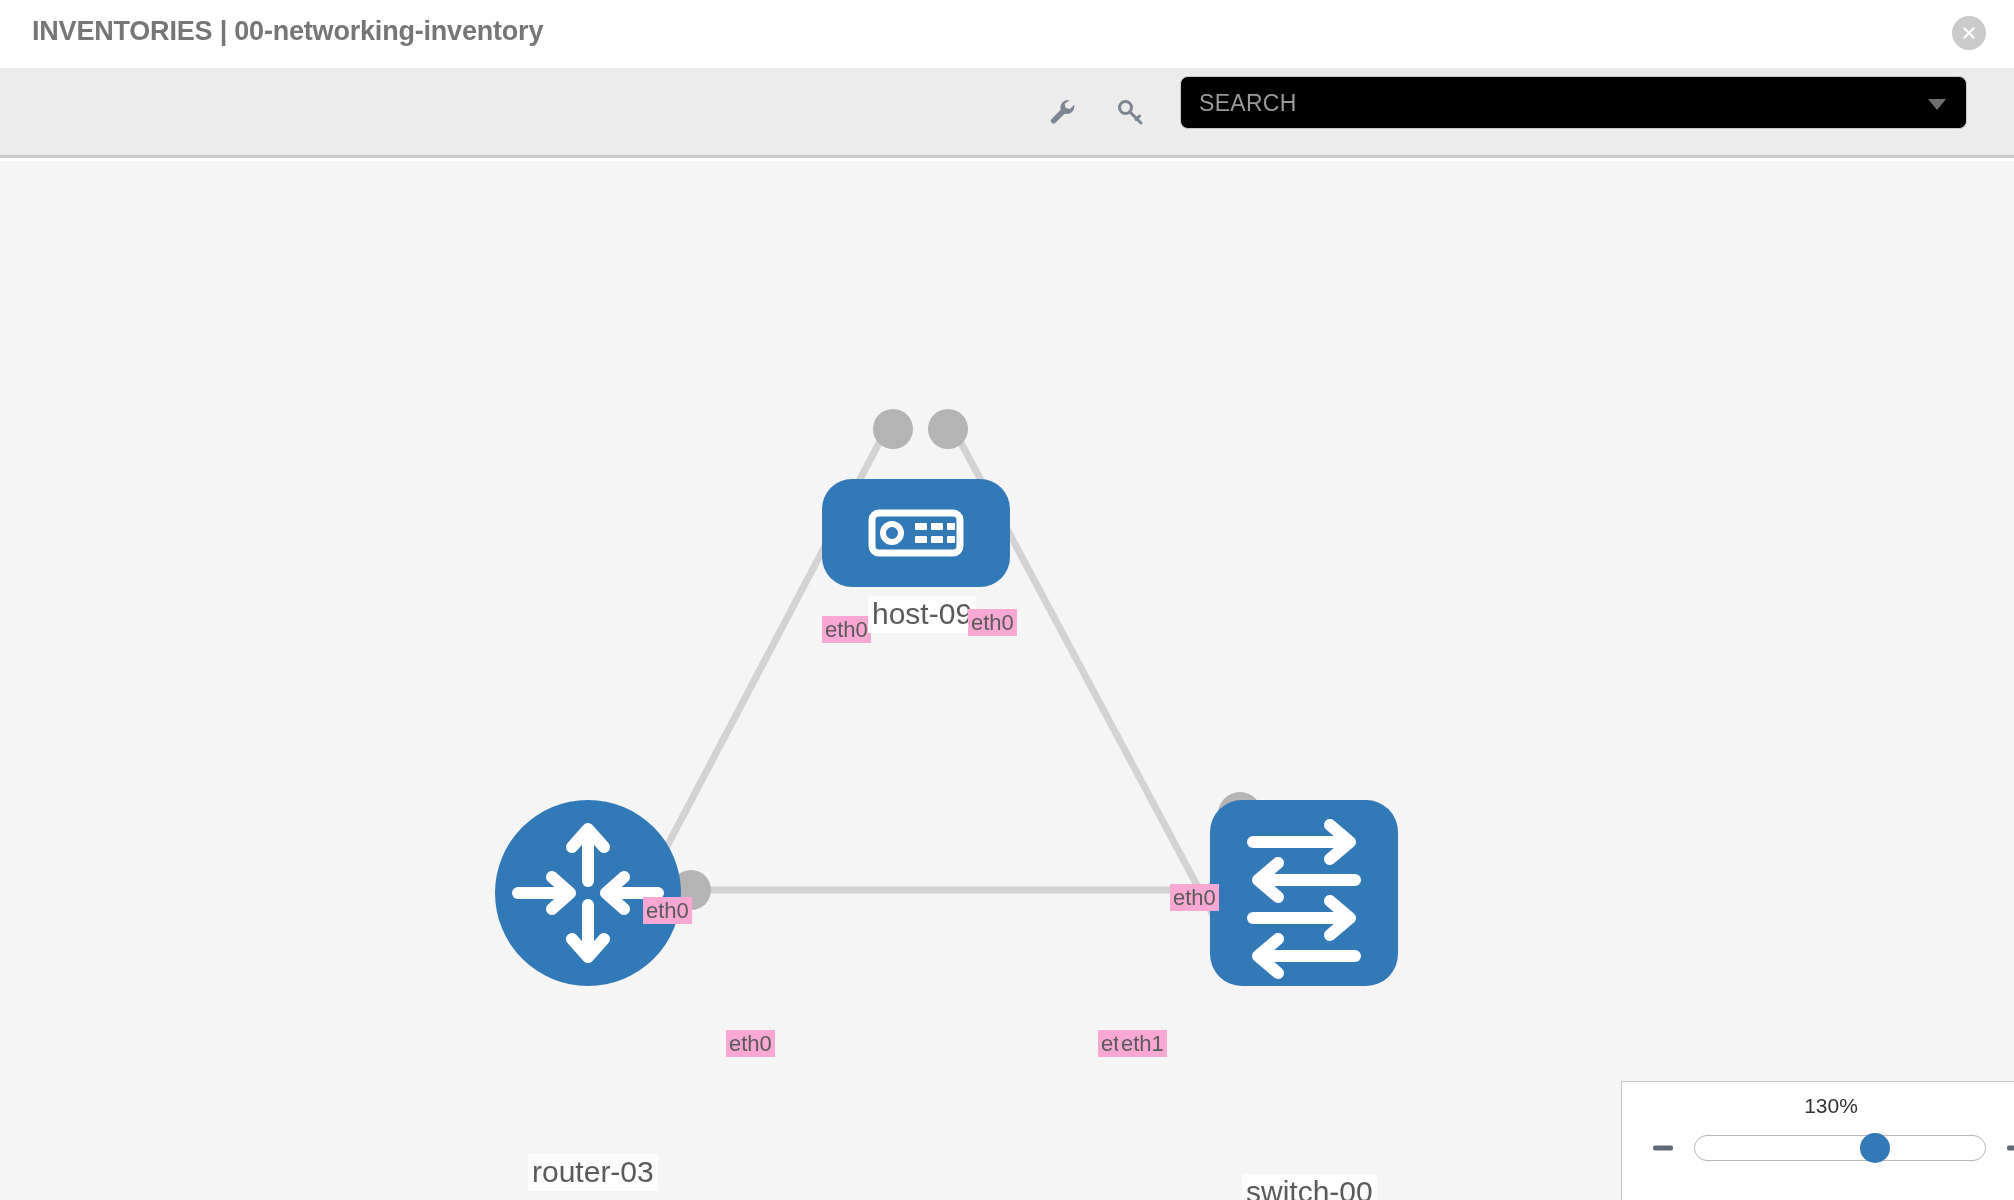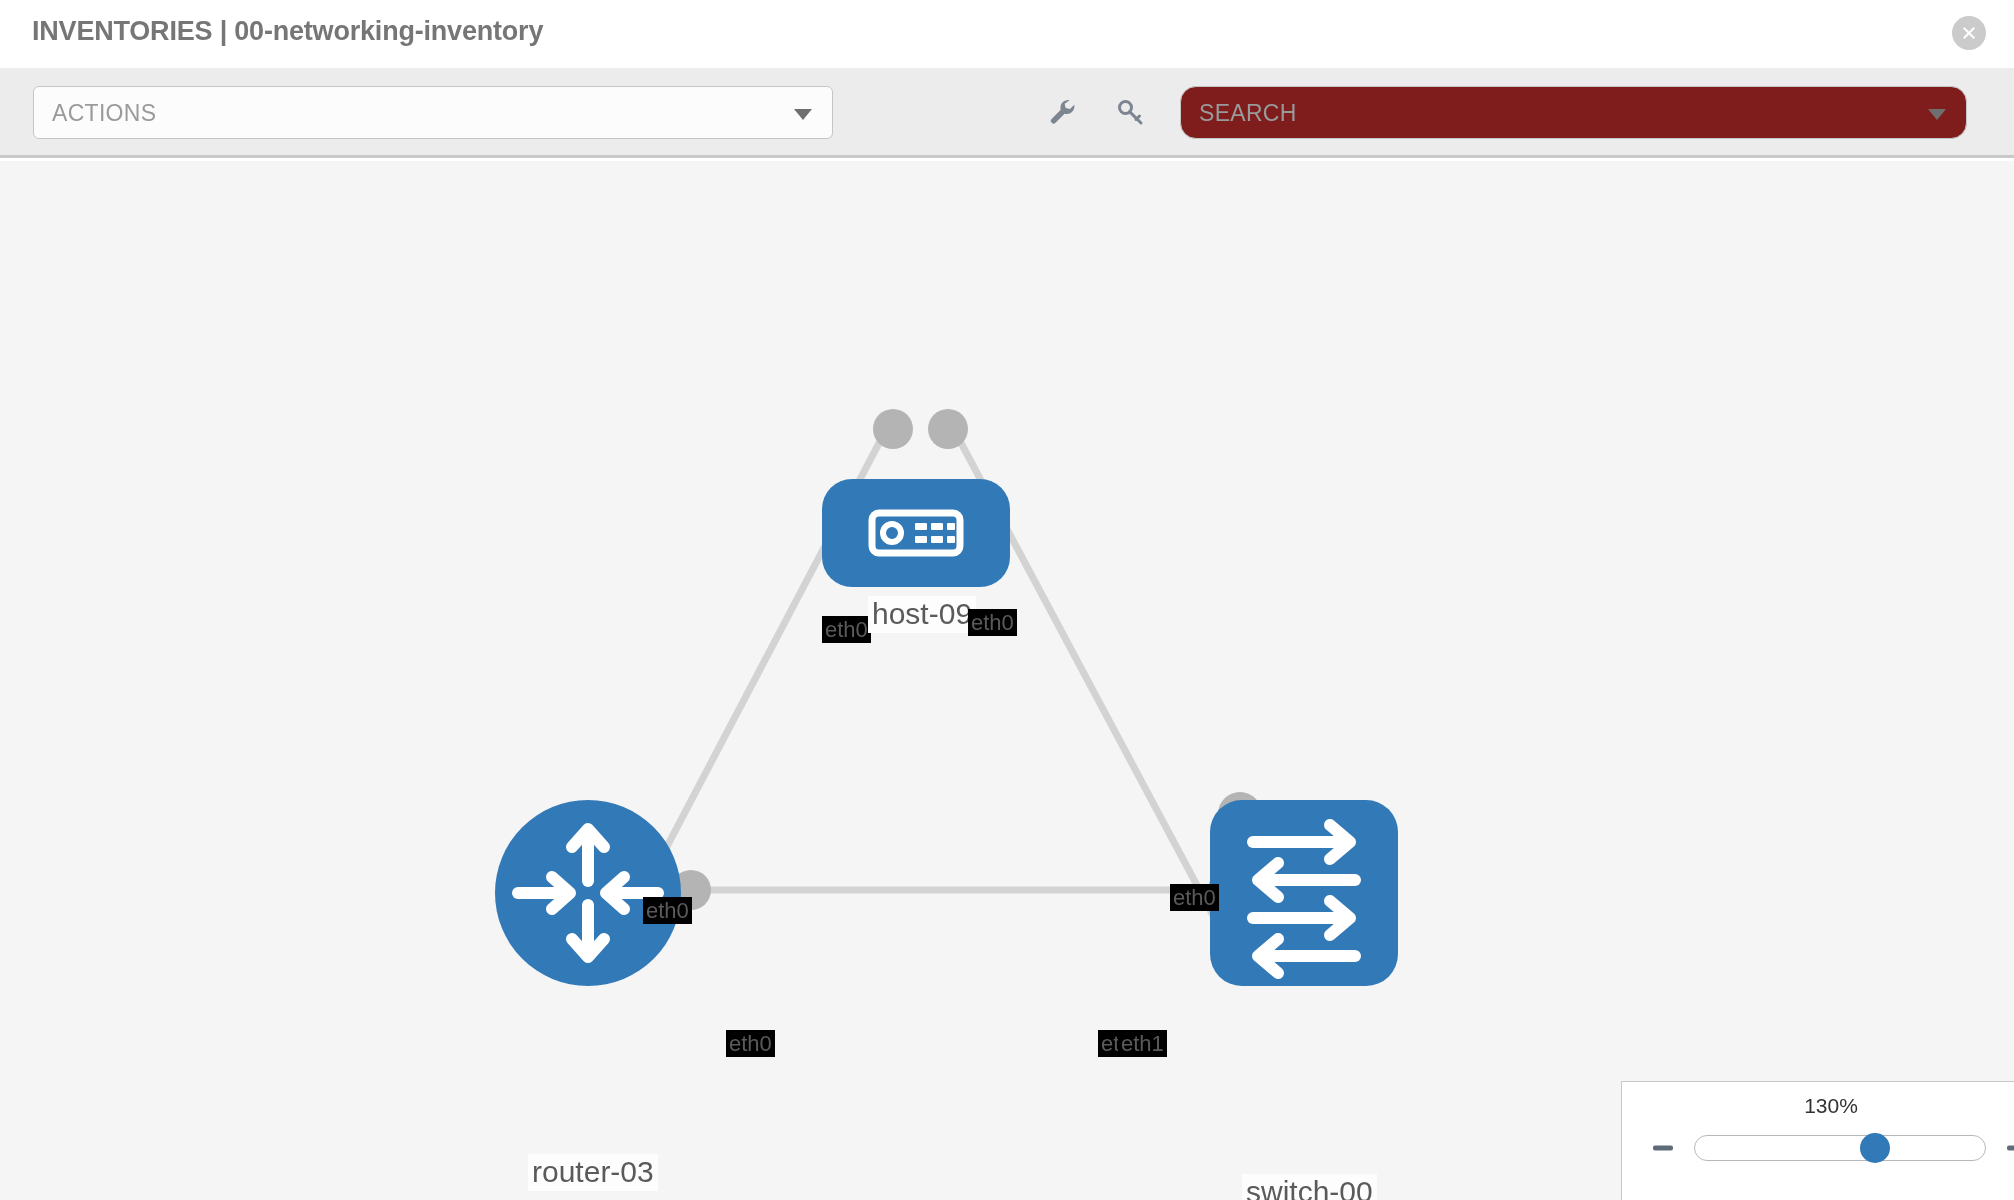--- a/index.html
+++ b/index.html
@@ -102,26 +102,26 @@
     display: flex;
     align-items: center;
     justify-content: center;
   }
   .tool-icon.wrench { left: 1040px; }
   .tool-icon.key    { left: 1108px; }
 
   .search-select {
     position: absolute;
     left: 1180px;
-    top: 18px;
+    top: 8px;
     width: 787px;
     height: 53px;
-    background: #7f1d1d;
+    background: #000000;
     border: 1px solid #c6c6c6;
-    border-radius: 16px;
+    border-radius: 8px;
     cursor: text;
   }
   .search-label {
     position: absolute;
     left: 18px;
     top: 13px;
     font-size: 23px;
     color: #9a9a9a;
     letter-spacing: 0.3px;
   }
@@ -137,21 +137,21 @@
   }
   .graph-svg {
     position: absolute;
     left: 0; top: 0;
     width: 2014px;
     height: 1039px;
   }
 
   .edge-label {
     position: absolute;
-    background: #000000;
+    background: #f9a8d4;
     color: #5a5a5a;
     font-size: 22px;
     padding: 1px 3px;
     white-space: nowrap;
     line-height: 1.15;
   }
   .node-label {
     position: absolute;
     background: #fdfdfd;
     color: #5a5a5a;
@@ -228,24 +228,20 @@
     <div class="header-title">INVENTORIES | 00-networking-inventory</div>
     <div class="close-btn">
       <svg width="20" height="20" viewBox="0 0 20 20" aria-hidden="true">
         <path d="M5.4 4.0 L10 8.6 L14.6 4.0 L16 5.4 L11.4 10 L16 14.6 L14.6 16 L10 11.4 L5.4 16 L4 14.6 L8.6 10 L4 5.4 Z" fill="#ffffff"></path>
       </svg>
     </div>
   </div>
 
   <div class="toolbar">
 
-    <div class="actions-select">
-      <span class="actions-label">ACTIONS</span>
-      <span class="caret"></span>
-    </div>
 
     <div class="tool-icon wrench">
       <svg width="32" height="32" viewBox="0 0 32 32" aria-hidden="true">
         <path d="M23.6 4.2 a7.6 7.6 0 0 0 -8.9 9.6 L5.6 22.9 a2.6 2.6 0 0 0 0 3.7 l0.2 0.2 a2.6 2.6 0 0 0 3.7 0 l9.1 -9.1 a7.6 7.6 0 0 0 9.6 -8.9 l-4.2 4.2 -4.4 -0.9 -0.9 -4.4 Z" fill="#7d8591"></path>
       </svg>
     </div>
 
     <div class="tool-icon key">
       <svg width="32" height="32" viewBox="0 0 32 32" aria-hidden="true">
         <g fill="none" stroke="#7d8591" stroke-width="3">

